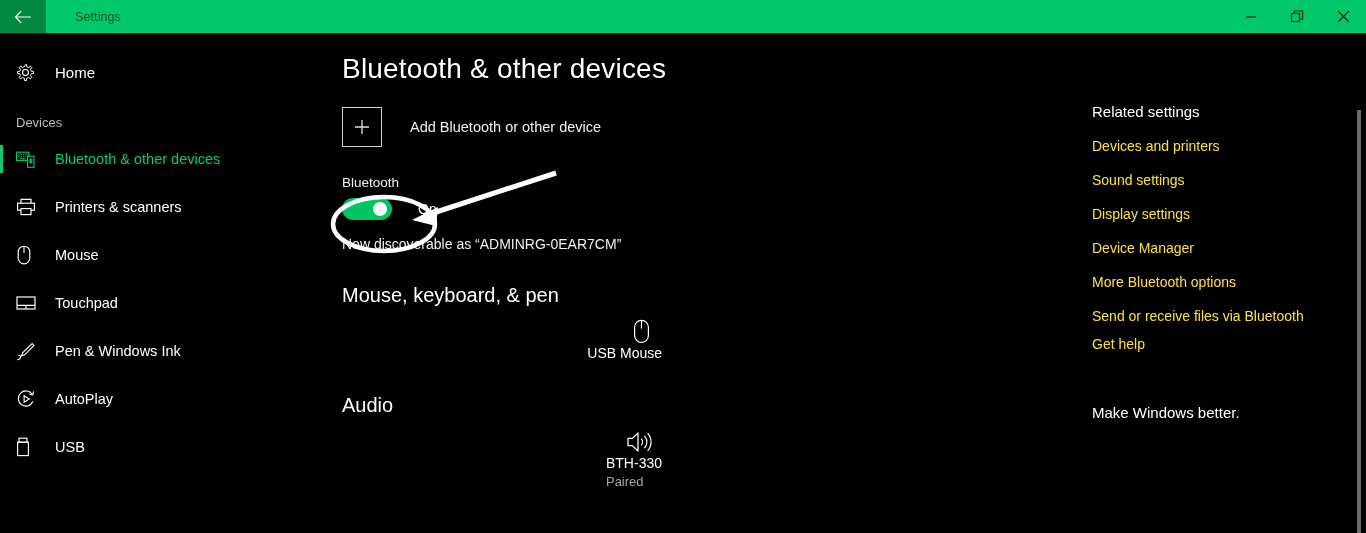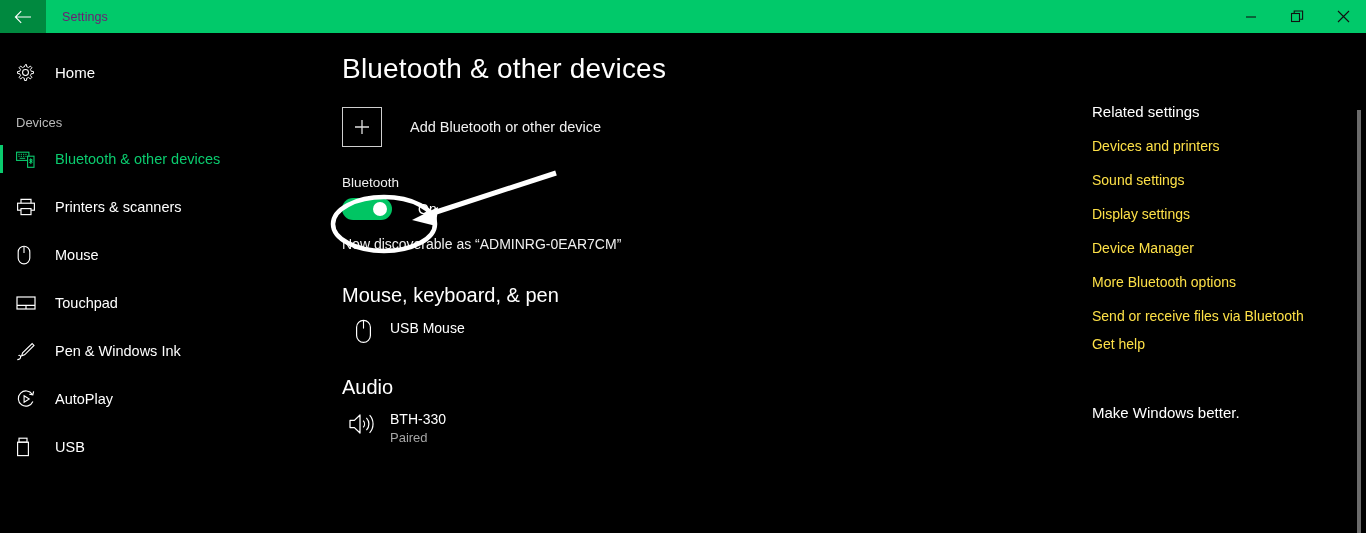--- a/index.html
+++ b/index.html
@@ -40,23 +40,23 @@
     display: flex;
     align-items: center;
     justify-content: center;
     cursor: pointer;
   }
   .back-btn svg { display: block; }
 
   .titlebar-title {
     display: flex;
     align-items: center;
-    padding-left: 16px;
+    padding-left: 29px;
     font-size: 12.5px;
-    color: #701a75;
+    color: #14532d;
     letter-spacing: .1px;
   }
 
   .win-controls {
     margin-left: auto;
     display: flex;
     align-items: stretch;
   }
   .win-btn {
     width: 46px;
@@ -237,24 +237,25 @@
 
   .group-head {
     margin: 32px 0 0 20px;
     font-size: 20px;
     font-weight: normal;
     color: #ffffff;
   }
 
   .device-row {
     display: flex;
-    align-items: flex-start;
+    align-items: flex-end;
     margin: 12px 0 0 20px;
     cursor: pointer;
     width: 320px;
+    flex-direction: column;
   }
   .device-row .dico {
     width: 42px;
     display: flex;
     align-items: center;
     justify-content: center;
     color: #ffffff;
   }
   .device-row .dtext { padding-left: 6px; }
   .device-row .dname { font-size: 14px; color: #ffffff; }

